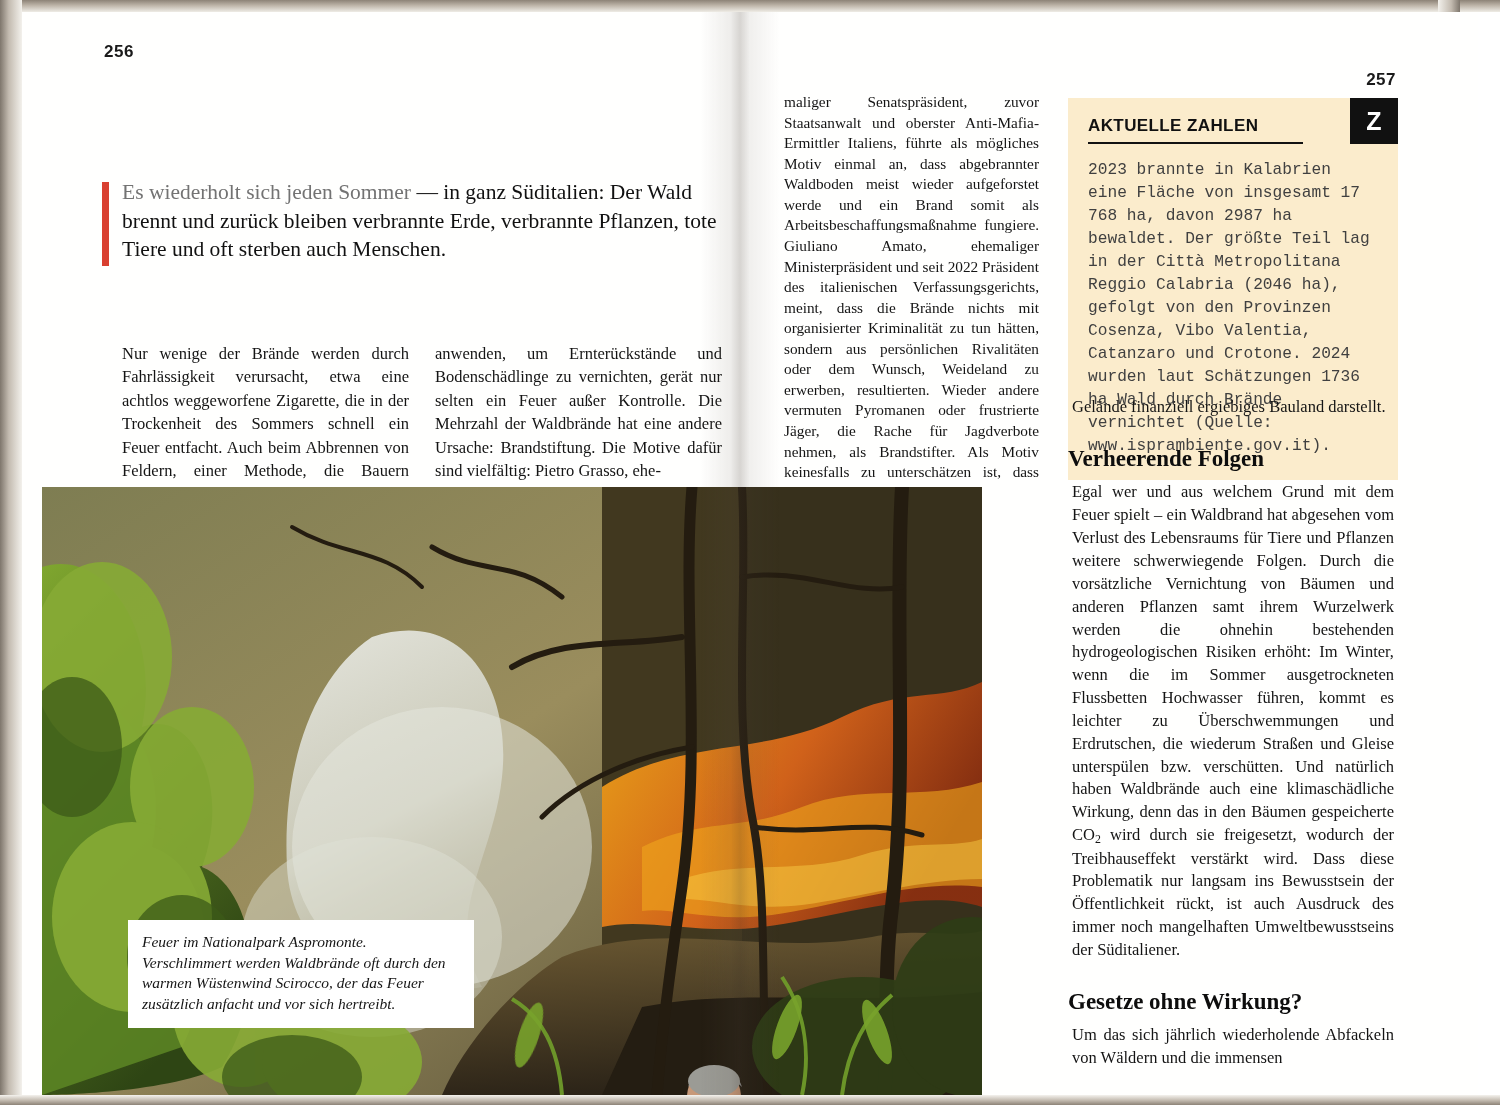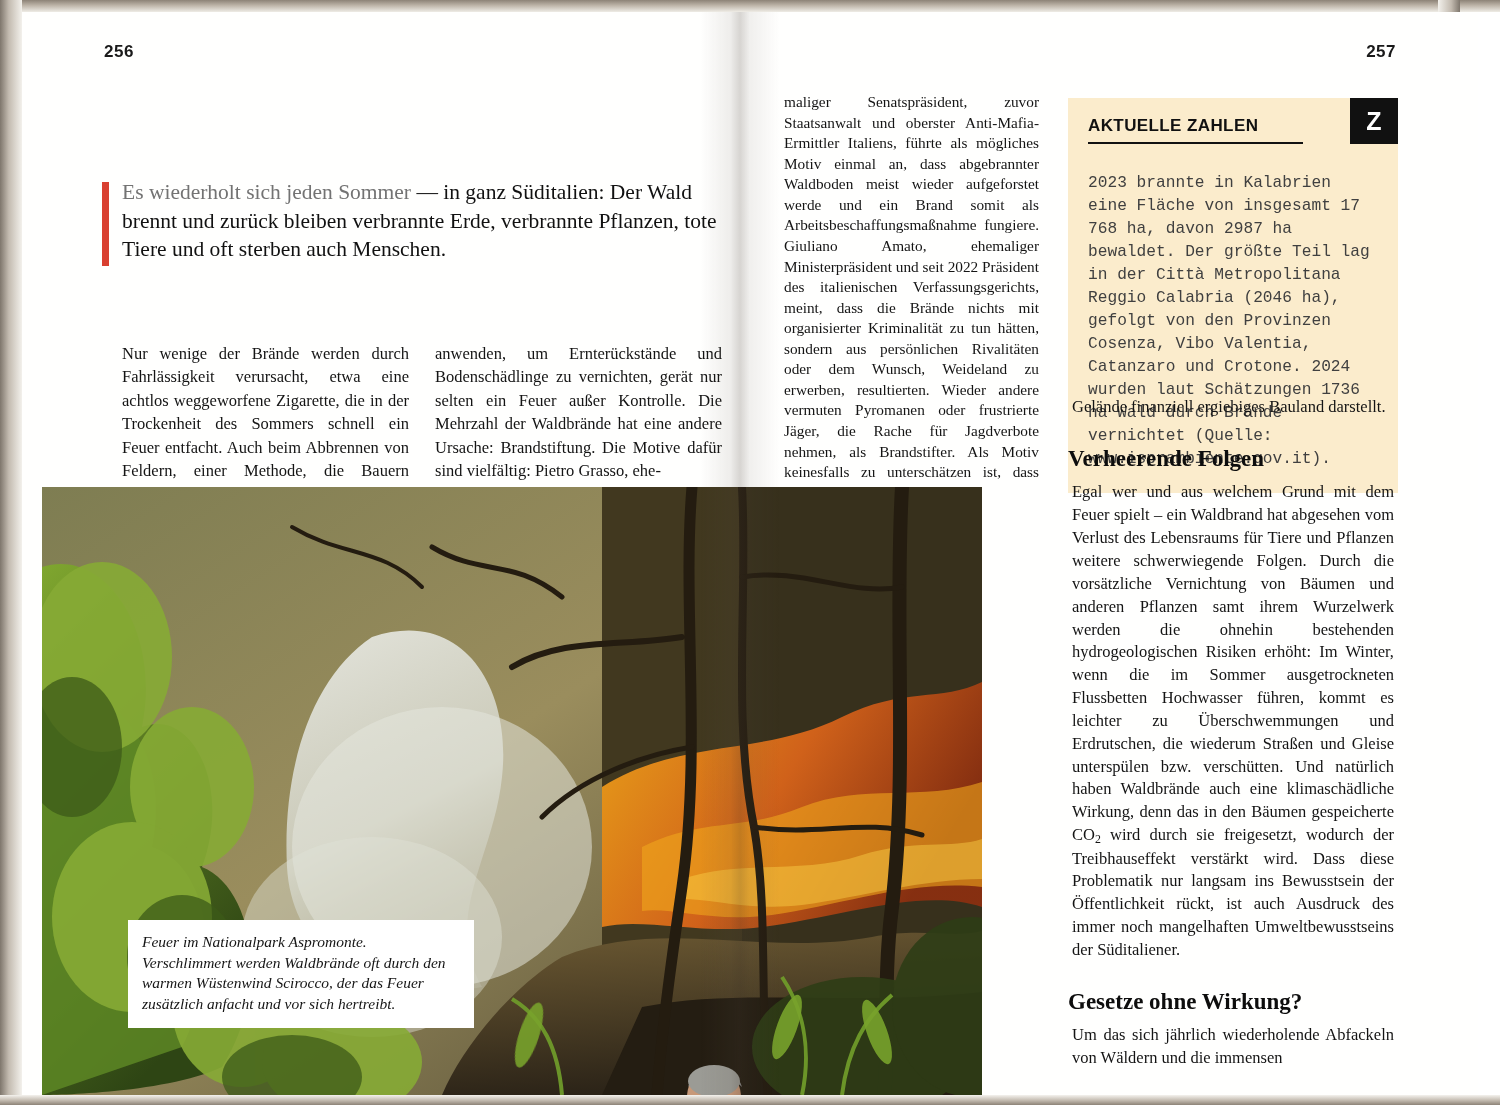--- a/index.html
+++ b/index.html
@@ -77,21 +77,21 @@
   .folio {
     position: absolute;
     top: 30px;
     font-family: "Liberation Sans", sans-serif;
     font-weight: bold;
     font-size: 17px;
     color: #1a1a1a;
     letter-spacing: 0.5px;
   }
   .folio-left  { left: 82px; }
-  .folio-right { right: 82px; }
+  .folio-right { right: 82px; margin-top: 28px; }
 
   
   .headline {
     position: absolute;
     left: 80px;
     top: 62px;
     width: 620px;
     font-family: "Liberation Serif", serif;
     font-weight: bold;
     font-size: 63px;
@@ -192,21 +192,21 @@
     padding: 18px 20px 22px 20px;
   }
   .box-title {
     font-family: "Liberation Sans", sans-serif;
     font-weight: bold;
     font-size: 17px;
     letter-spacing: 0.4px;
     color: #111;
     padding-bottom: 6px;
     border-bottom: 2.5px solid #111;
-    margin-bottom: 28px;
+    margin-bottom: 15px;
     width: 215px;
   }
   .box-text {
     font-family: Liberation Mono, monospace;
     font-size: 16.2px;
     line-height: 1.42;
     color: #404040;
   }
   .box-badge {
     position: absolute;

